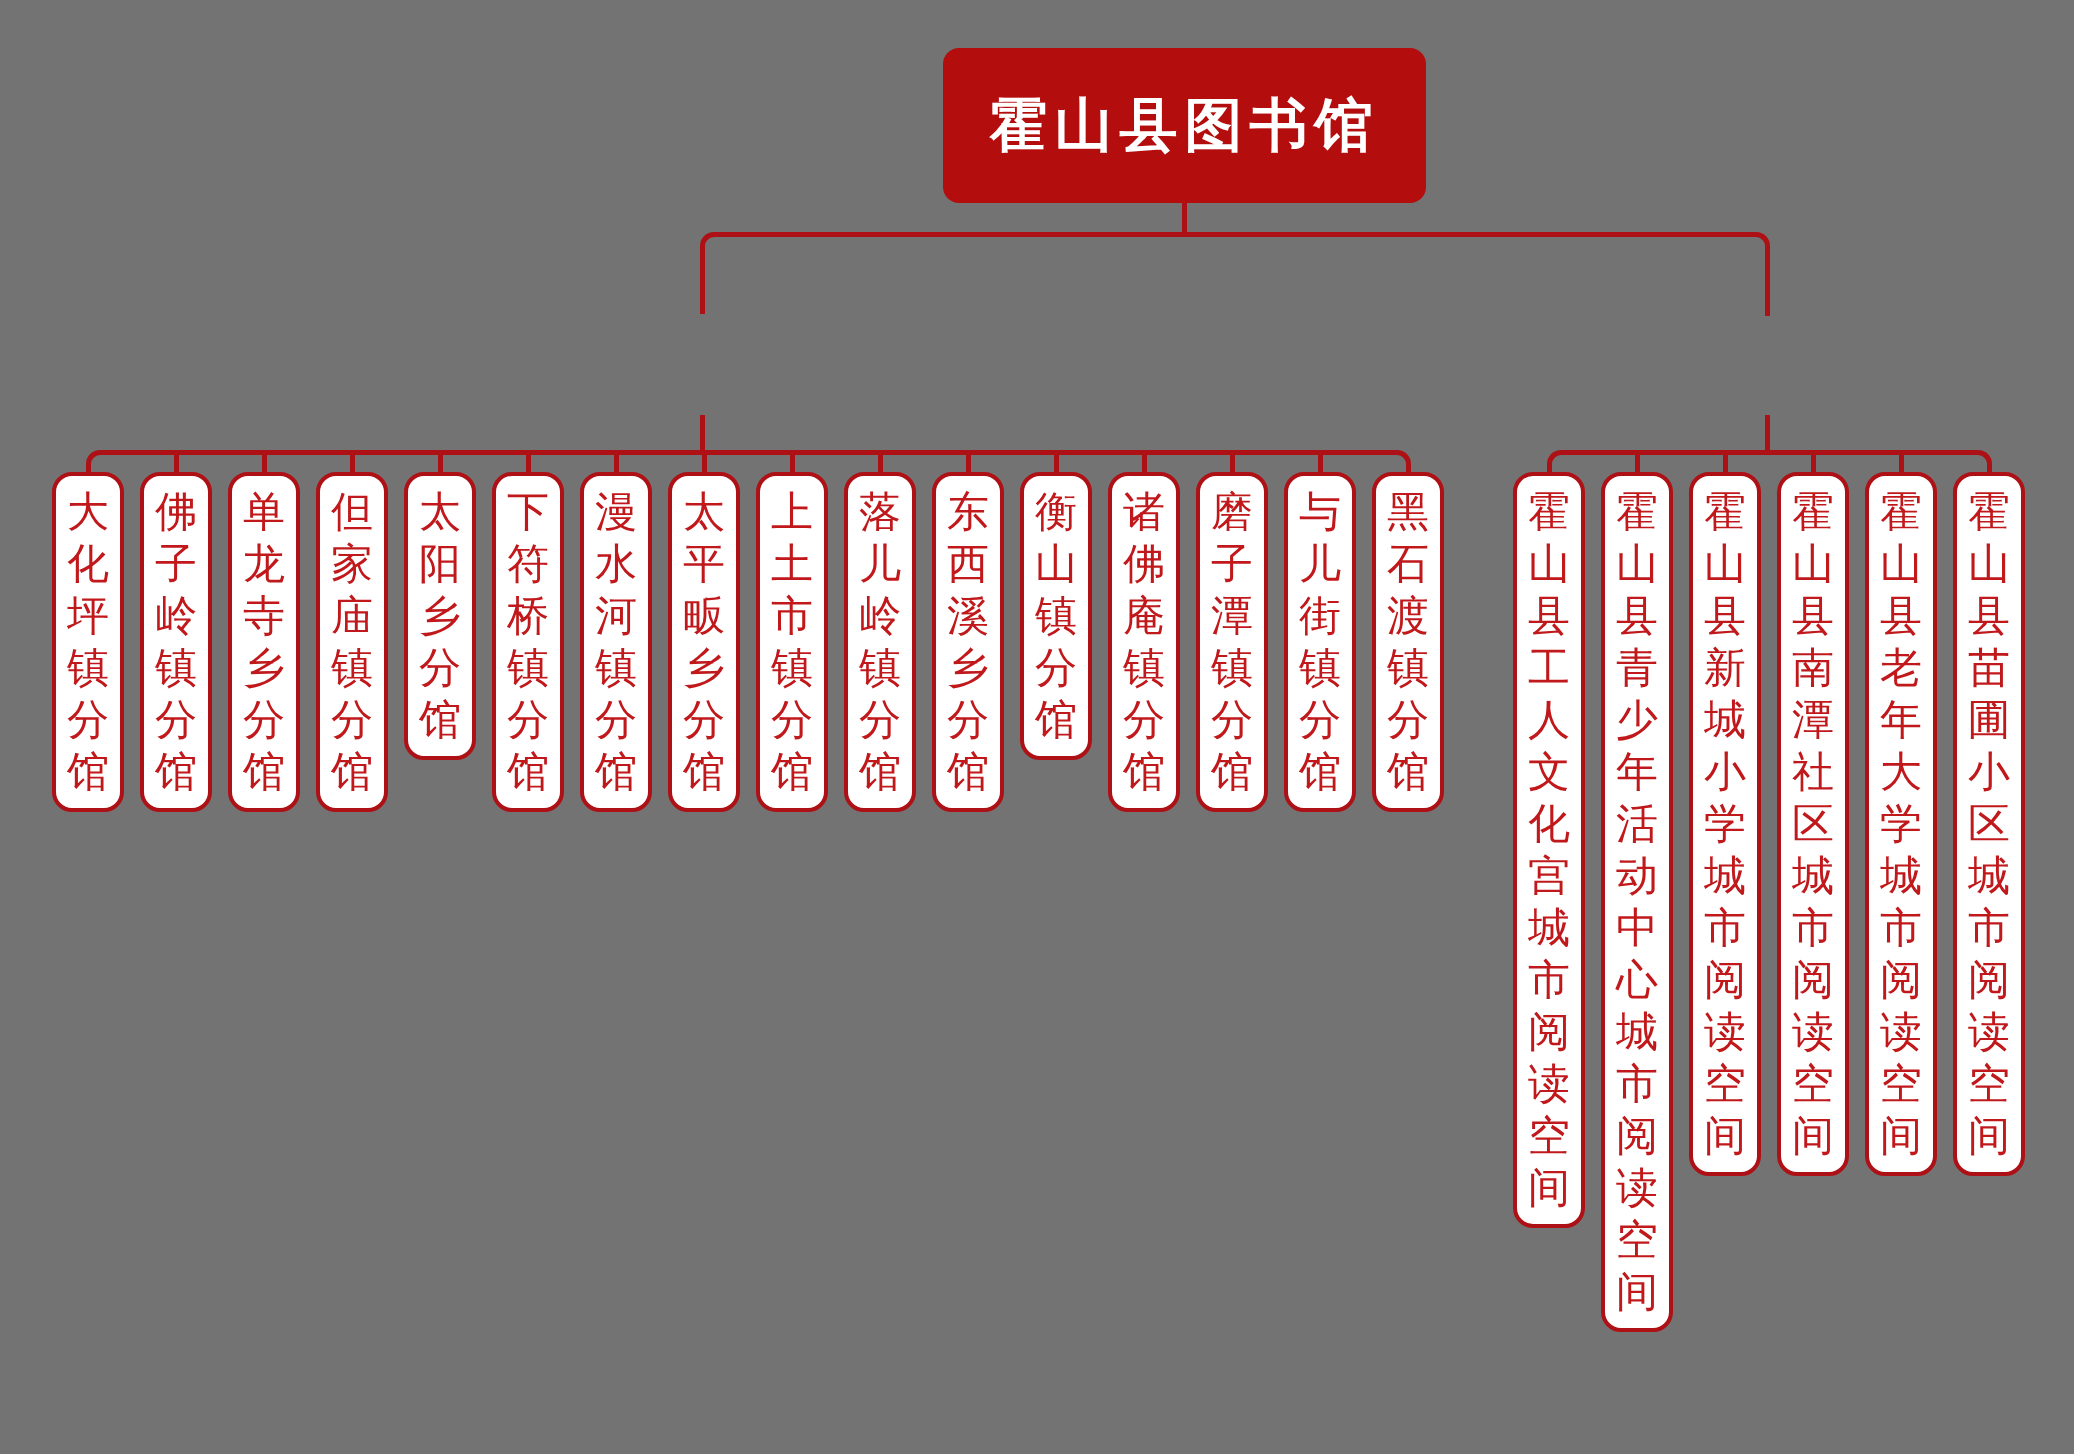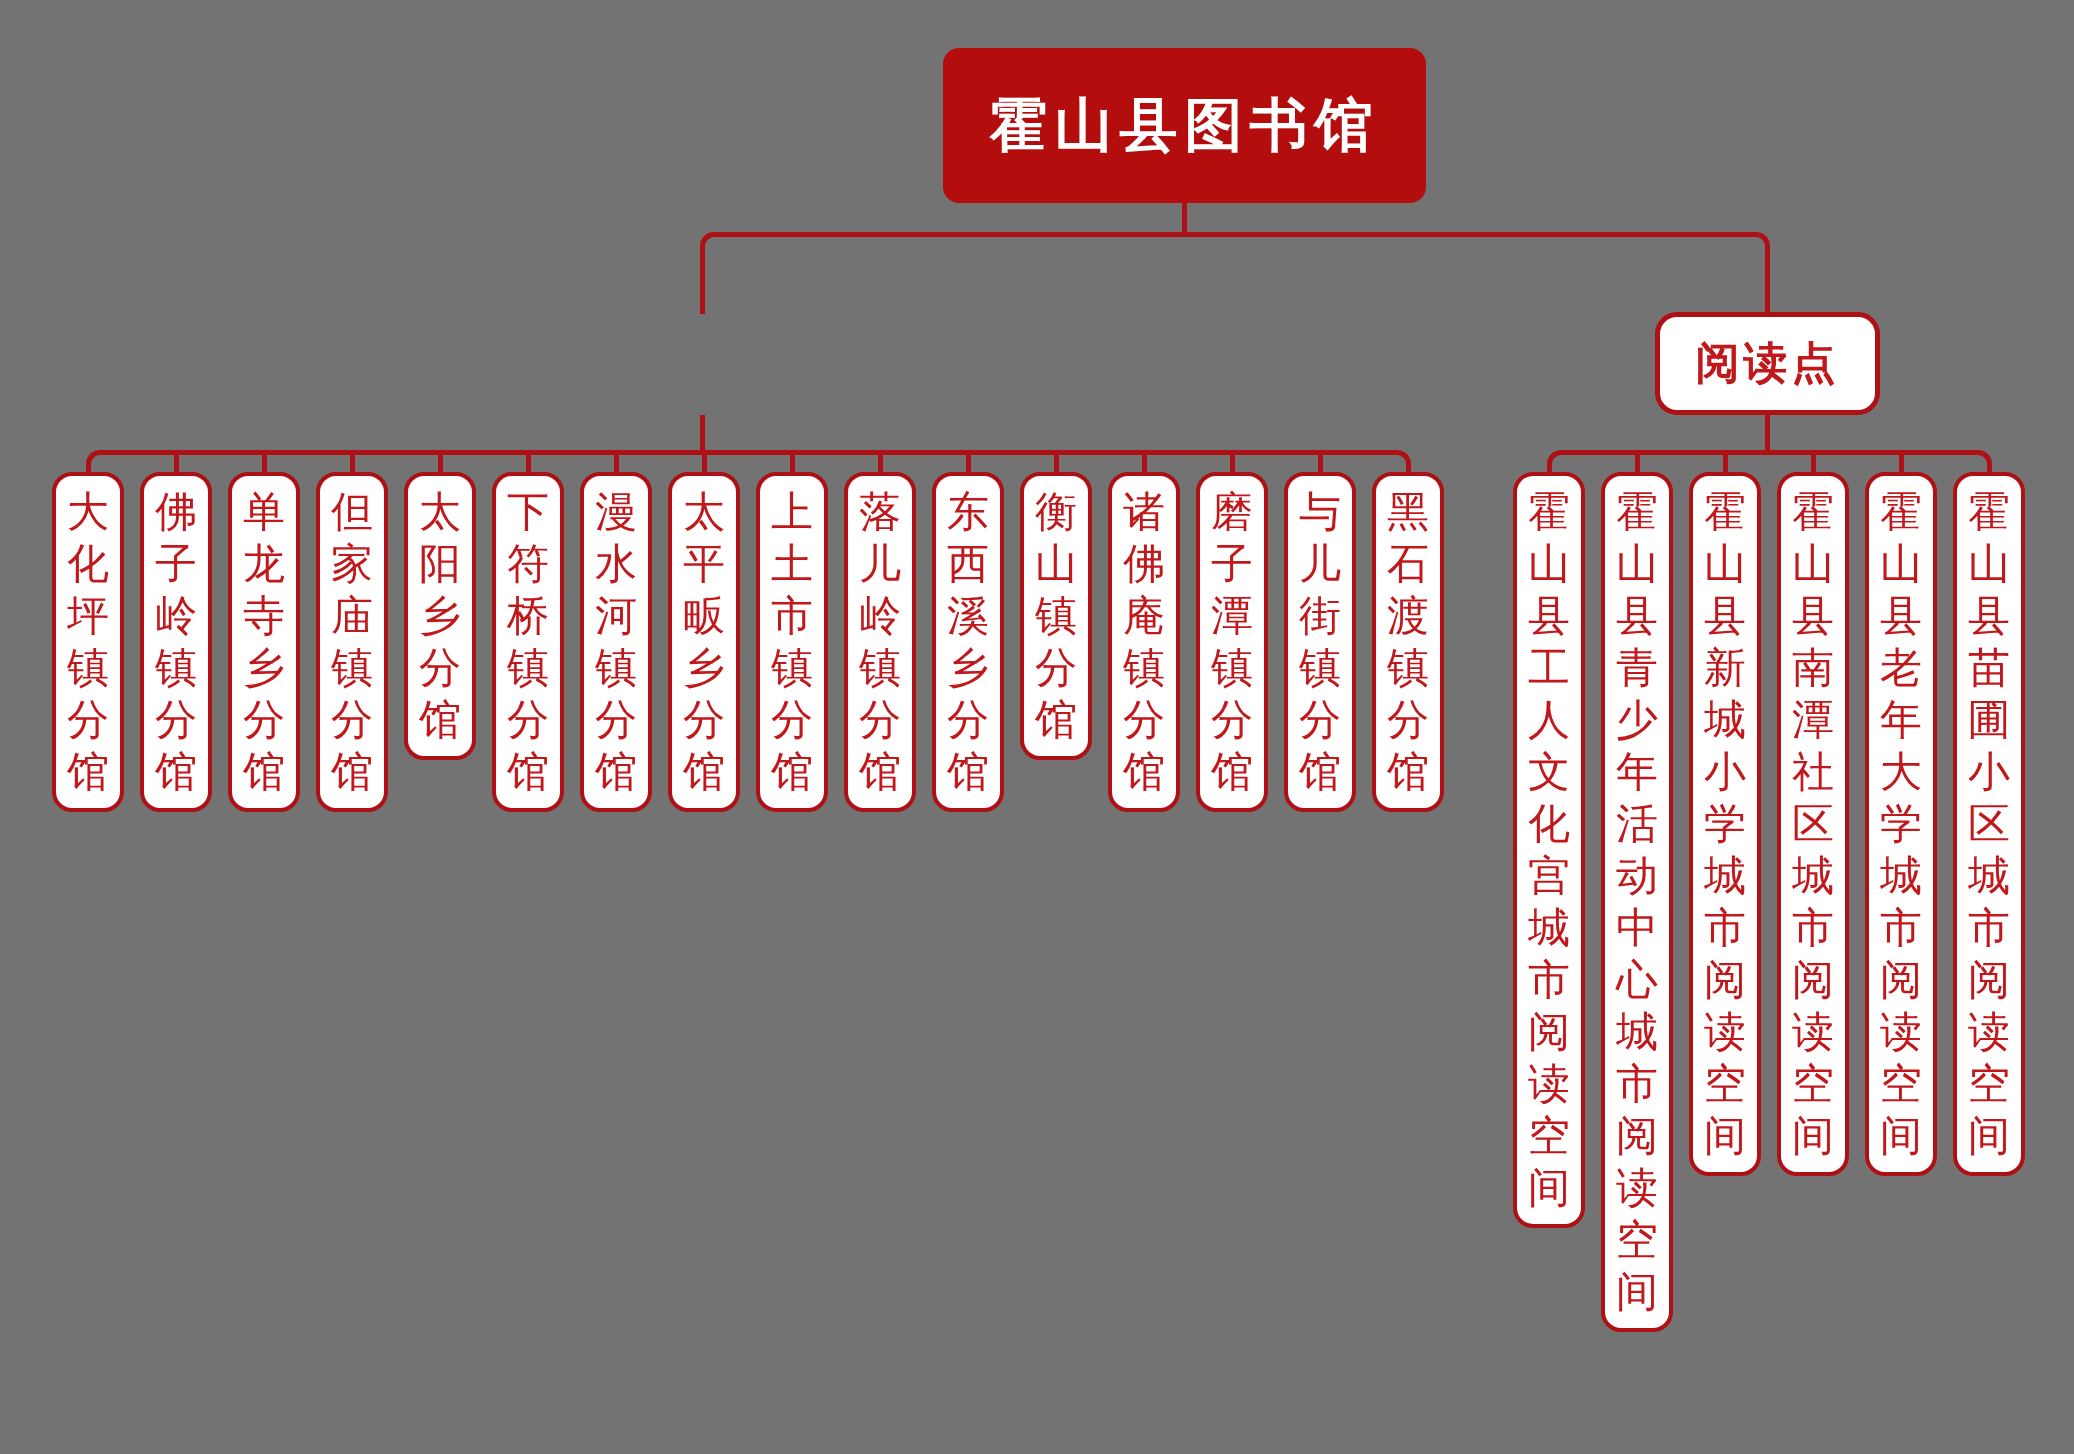--- a/index.html
+++ b/index.html
@@ -55,21 +55,20 @@
   .celbow.l{border-left:5px solid #ae1115;border-top:5px solid #ae1115;border-top-left-radius:14px;}
   .celbow.r{border-right:5px solid #ae1115;border-top:5px solid #ae1115;border-top-right-radius:14px;}
 </style>
 </head>
 <body>
 
 <div id="canvas">
 
   <div class="root-box">霍山县图书馆</div>
 
-  <div class="branch-box branch-read">阅读点</div>
 
   <div class="leaf vtext" style="left:52px;height:340px">
       <span class="ch">大</span>
       <span class="ch">化</span>
       <span class="ch">坪</span>
       <span class="ch">镇</span>
       <span class="ch">分</span>
       <span class="ch">馆</span>
     </div>
   <div class="leaf vtext" style="left:140px;height:340px">

